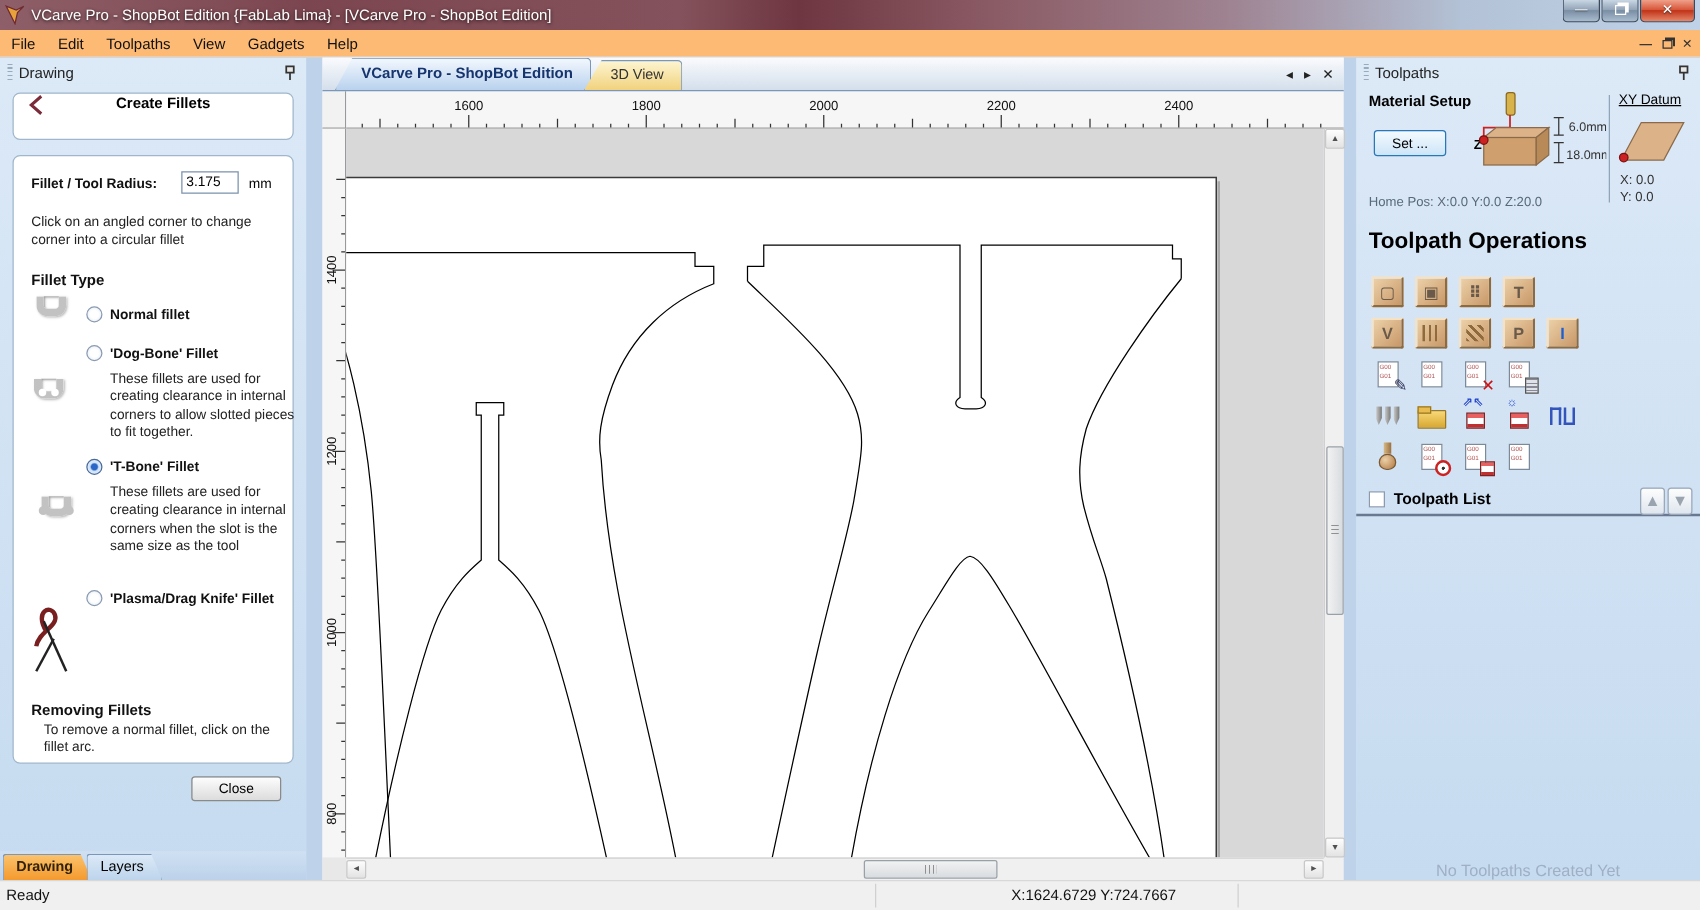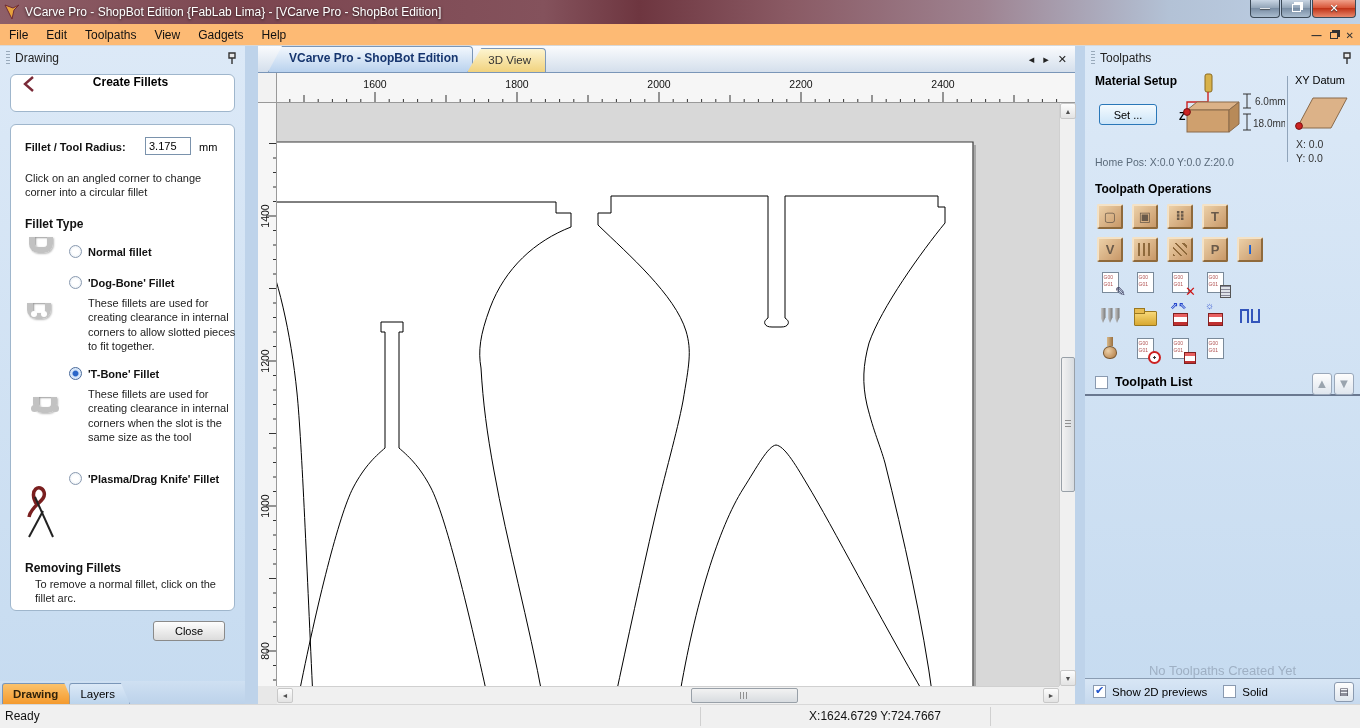--- a/index.html
+++ b/index.html
@@ -97,24 +97,24 @@
 
   
   #right-panel { width:275px; }
   #material-section { position:relative; height:102px; margin-top:2px; }
   #material-title { position:absolute; left:10px; top:2px; font-weight:bold; font-size:12px; }
   #set-btn { position:absolute; left:14px; top:32px; width:58px; height:21px; border:1px solid #2a77b8; border-radius:3px;
     background:linear-gradient(#f4fafe,#cde5f8); font-size:11px; }
   #z0-label { position:absolute; left:94px; top:38px; font-weight:bold; font-size:10.5px; }
   #home-pos { position:absolute; left:10px; top:84px; color:#5a6a7a; font-size:10.5px; }
   #ms-divider { position:absolute; left:202px; top:4px; height:86px; border-left:1px solid #90a4ba; }
-  #xy-title { position:absolute; left:210px; top:2px; font-size:11px; }
+  #xy-title { position:absolute; left:210px; top:2px; font-size:11px;text-decoration:underline; }
   #xy-x { position:absolute; left:211px; top:66px; font-size:10.5px; color:#333; }
   #xy-y { position:absolute; left:211px; top:80px; font-size:10.5px; color:#333; }
-  #ops-title { font-weight:bold; font-size:12px; margin:8px 0 8px 10px; }
+  #ops-title { font-weight:bold; font-size:18px; margin:8px 0 18px 10px; }
   #ops-grid { margin-left:12px; }
   .op-row { display:flex; gap:9px; margin-bottom:8px; }
   .op { width:26px; height:25px; position:relative; display:flex; align-items:center; justify-content:center; }
   .op.wood, .op.wood-stripes-v, .op.wood-stripes-d { background:linear-gradient(135deg,#ecd0a8,#c89868);
     border:2px solid; border-color:#f4e2c6 #8f6a3c #8f6a3c #f4e2c6; border-radius:2px; color:#6a5a4a; font-weight:bold; font-size:13px; }
   .stripes { width:14px; height:13px; }
   .stripes.v { background:repeating-linear-gradient(90deg,#8f6a3c 0 2px,transparent 2px 5px); }
   .stripes.d { background:repeating-linear-gradient(45deg,#8f6a3c 0 2px,transparent 2px 5px); }
   .docbase { width:17px; height:21px; background:#fff; border:1px solid #7a8a9a; font-size:5px; color:#b05050; padding:1px; line-height:1.4; overflow:hidden; }
   .docback { position:absolute; left:2px; top:0px; width:17px; height:21px; background:#f2f5f8; border:1px solid #9aa8b4; z-index:-1; transform:translate(-4px,-2px); }
@@ -541,27 +541,20 @@
       <b>Toolpath List</b>
       <span id="list-updown">
         <span class="udbtn">▲</span>
         <span class="udbtn">▼</span>
       </span>
     </div>
     <div id="tp-empty">
       <span>No Toolpaths Created Yet</span>
     </div>
 
-    <div id="rp-footer">
-      <span class="chk on"></span>
-      <span class="lbl">Show 2D previews</span>
-      <span class="chk" style="margin-left:10px"></span>
-      <span class="lbl">Solid</span>
-      <span id="footer-btn">▤</span>
-    </div>
   </div>
 </div>
 
 <div id="statusbar">
   <span id="status-ready">Ready</span>
   <span id="status-div1"></span>
   <span id="status-coords">X:1624.6729 Y:724.7667</span>
   <span id="status-div2"></span>
 </div>
 

